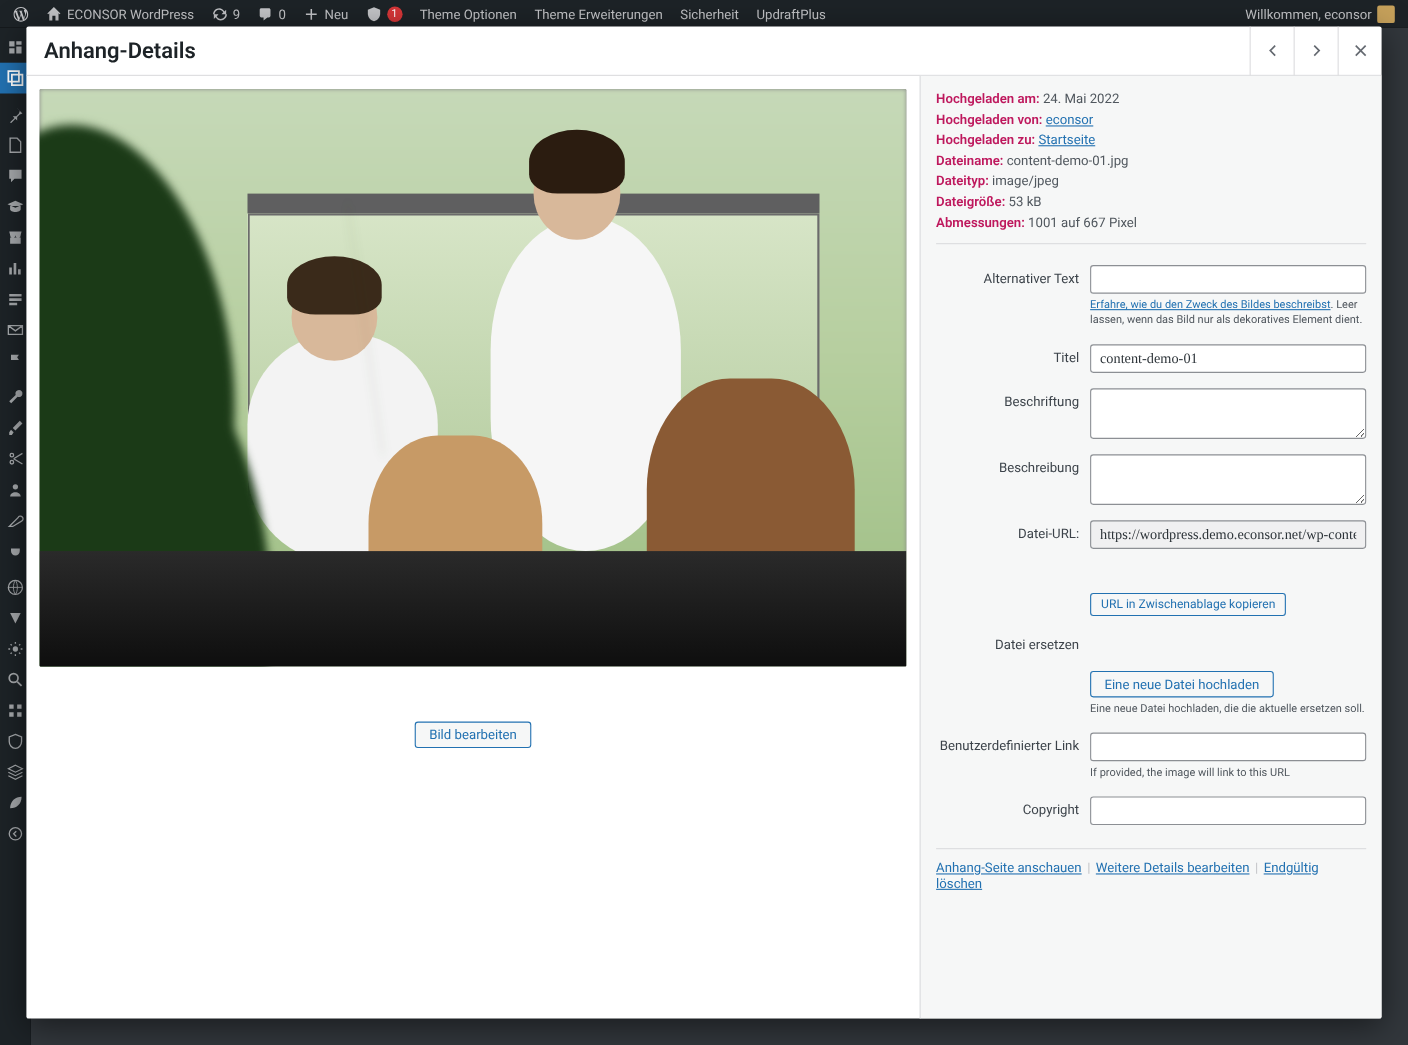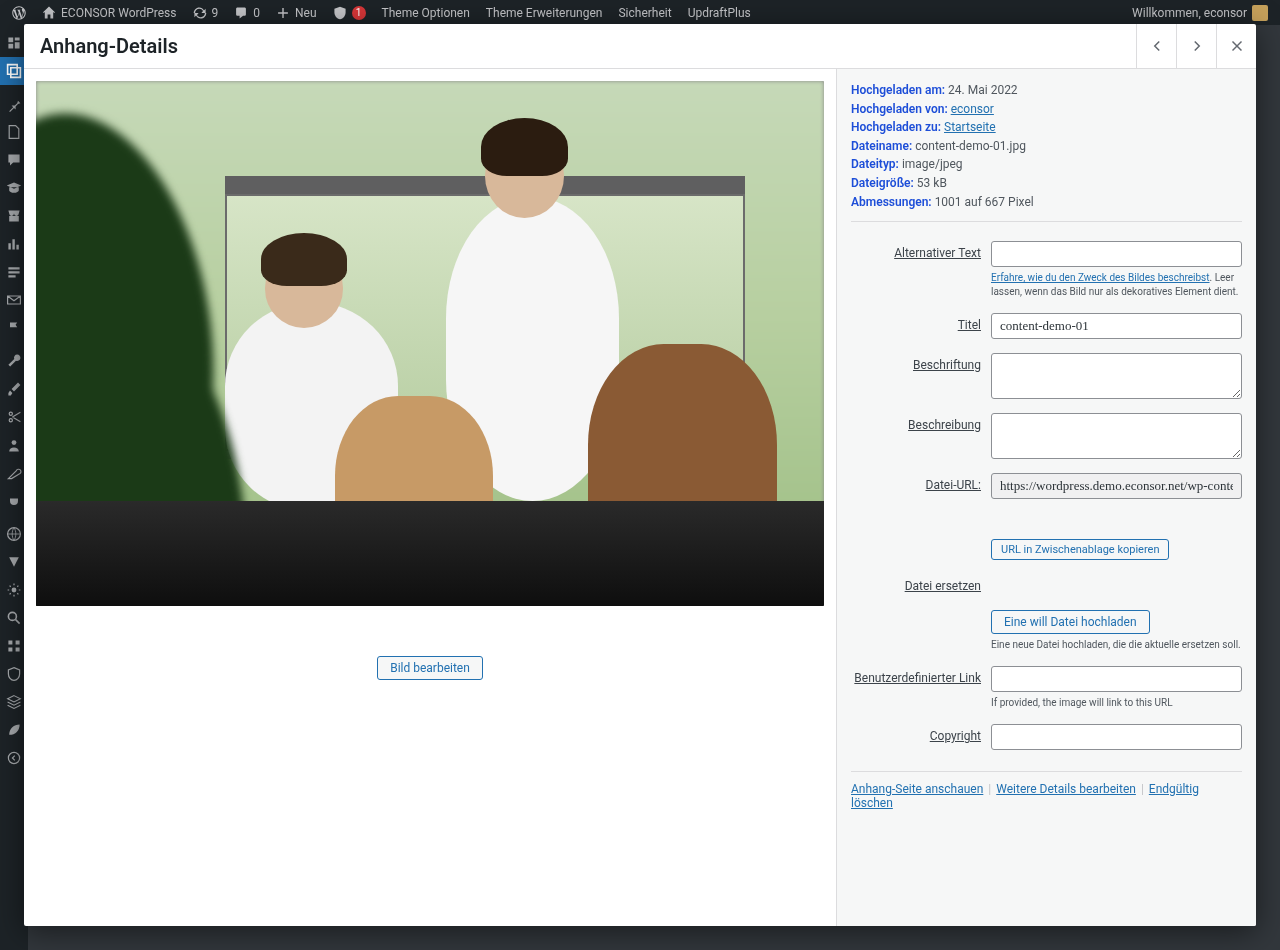--- a/index.html
+++ b/index.html
@@ -58,25 +58,25 @@
 #modal .preview .img .p4{left:70%;top:50%;width:24%;height:48%;background:#8a5a34;border-radius:40% 40% 10% 10%;}
 #modal .preview .img .desk{position:absolute;left:0;right:0;bottom:0;height:20%;background:linear-gradient(180deg,#2a2a2a,#0e0e0e);}
 
 .btn-secondary{display:inline-block;border:1px solid var(--wp-blue);color:var(--wp-blue);background:#f6f7f7;font-size:12px;padding:4px 12px;border-radius:3px;cursor:pointer;margin-top:36px;}
 .btn-secondary.small{font-size:11px;padding:3px 9px;}
 
 
 #modal .details{width:420px;border-left:1px solid var(--wp-border);background:#f6f7f7;padding:12px 14px;font-size:12px;color:#50575e;overflow:auto;display:flex;flex-direction:column;gap:4px;}
 #modal .details .meta{border-bottom:1px solid var(--wp-border);padding-bottom:10px;margin-bottom:10px;}
 #modal .details .meta div{line-height:1.55;}
-#modal .details .meta b{color:#1d4ed8;font-weight:600;}
+#modal .details .meta b{color:#be185d;font-weight:600;}
 #modal .details a{color:var(--wp-blue);text-decoration:underline;}
 
 .field{display:flex;align-items:flex-start;margin:5px 0;}
-.field label{width:140px;text-align:right;padding:5px 10px 0 0;color:#3c434a;font-size:12px;text-decoration:underline;}
+.field label{width:140px;text-align:right;padding:5px 10px 0 0;color:#3c434a;font-size:12px;}
 .field .val{flex:1;display:flex;flex-direction:column;gap:4px;}
 .field input[type=text],.field textarea{width:100%;border:1px solid #8c8f94;border-radius:3px;background:#fff;font-size:13px;padding:4px 8px;color:#2c3338;font-family:Liberation Serif, serif;}
 .field textarea{height:46px;resize:vertical;}
 .field input[readonly]{background:#f0f0f1;}
 .help{font-size:10px;color:#50575e;line-height:1.4;}
 
 .actions{border-top:1px solid var(--wp-border);margin-top:12px;padding-top:10px;font-size:12px;}
 .actions a{color:var(--wp-blue);text-decoration:none;}
 .actions a.del{color:var(--wp-red);}
 .actions .sep{color:#c3c4c7;margin:0 2px;}
@@ -369,21 +369,21 @@
         <div class="val">
           <input type="text" readonly="" value="https://wordpress.demo.econsor.net/wp-content/up" style="">
           <div><button class="btn-secondary small">URL in Zwischenablage kopieren</button></div>
         </div>
       </div>
 
 
       <div class="field">
         <label>Datei ersetzen</label>
         <div class="val">
-          <div><button class="btn-secondary">Eine will Datei hochladen</button></div>
+          <div><button class="btn-secondary">Eine neue Datei hochladen</button></div>
           <div class="help">Eine neue Datei hochladen, die die aktuelle ersetzen soll.</div>
         </div>
       </div>
 
       <div class="field">
         <label>Benutzerdefinierter Link</label>
         <div class="val">
           <input type="text" value="" style="">
           <div class="help">If provided, the image will link to this URL</div>
         </div>

